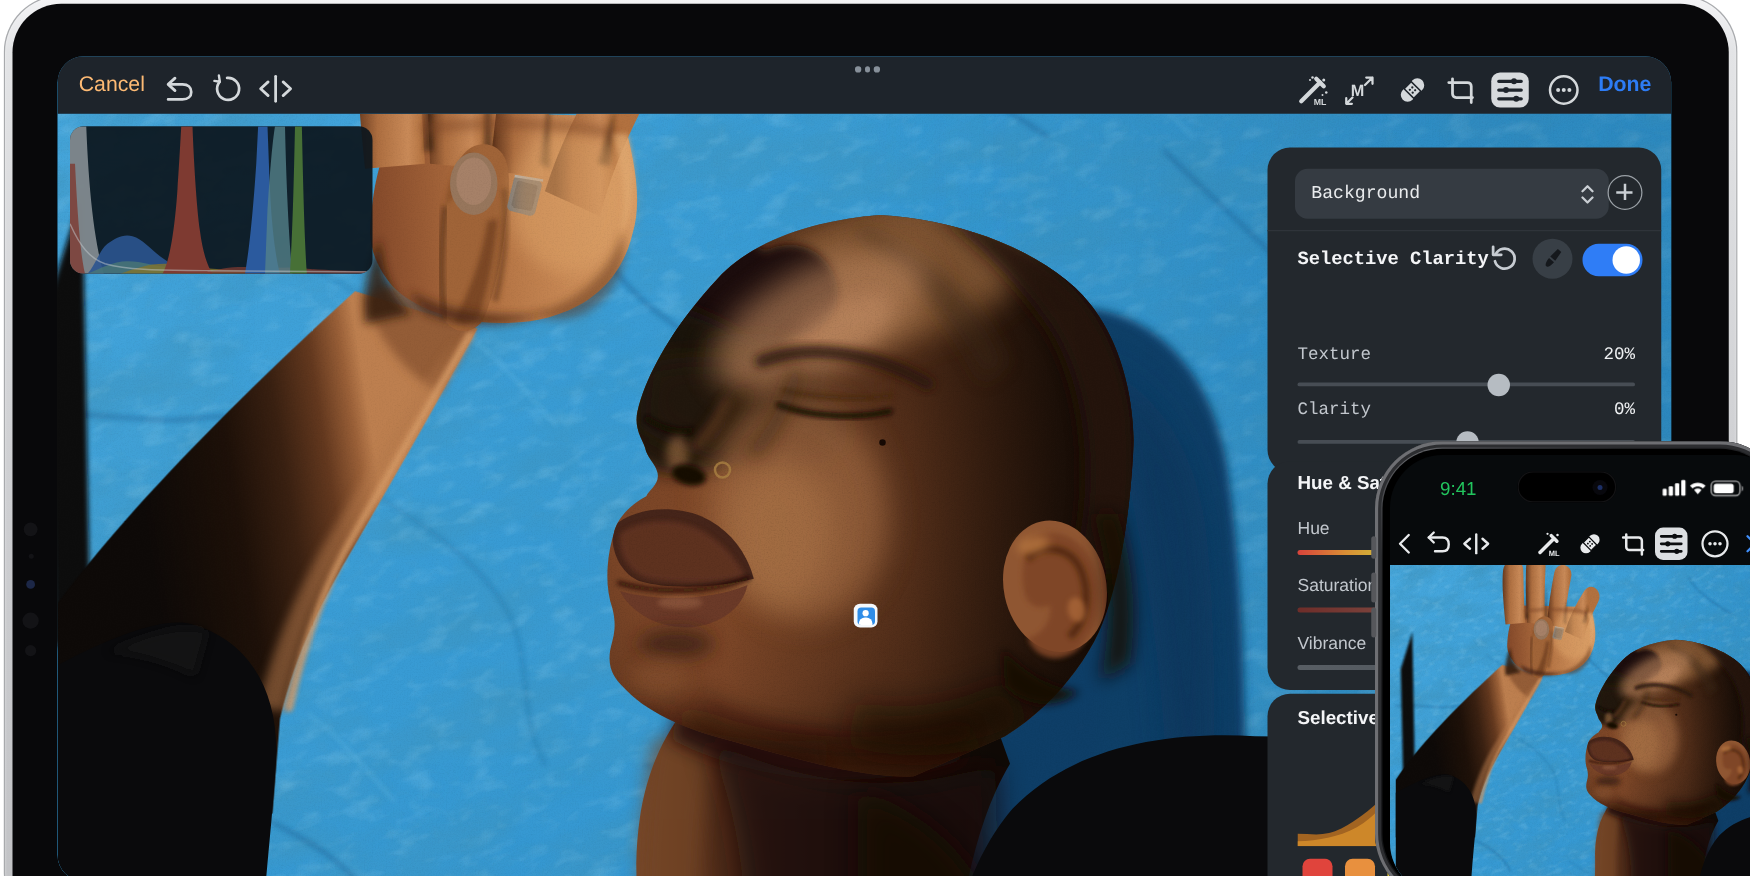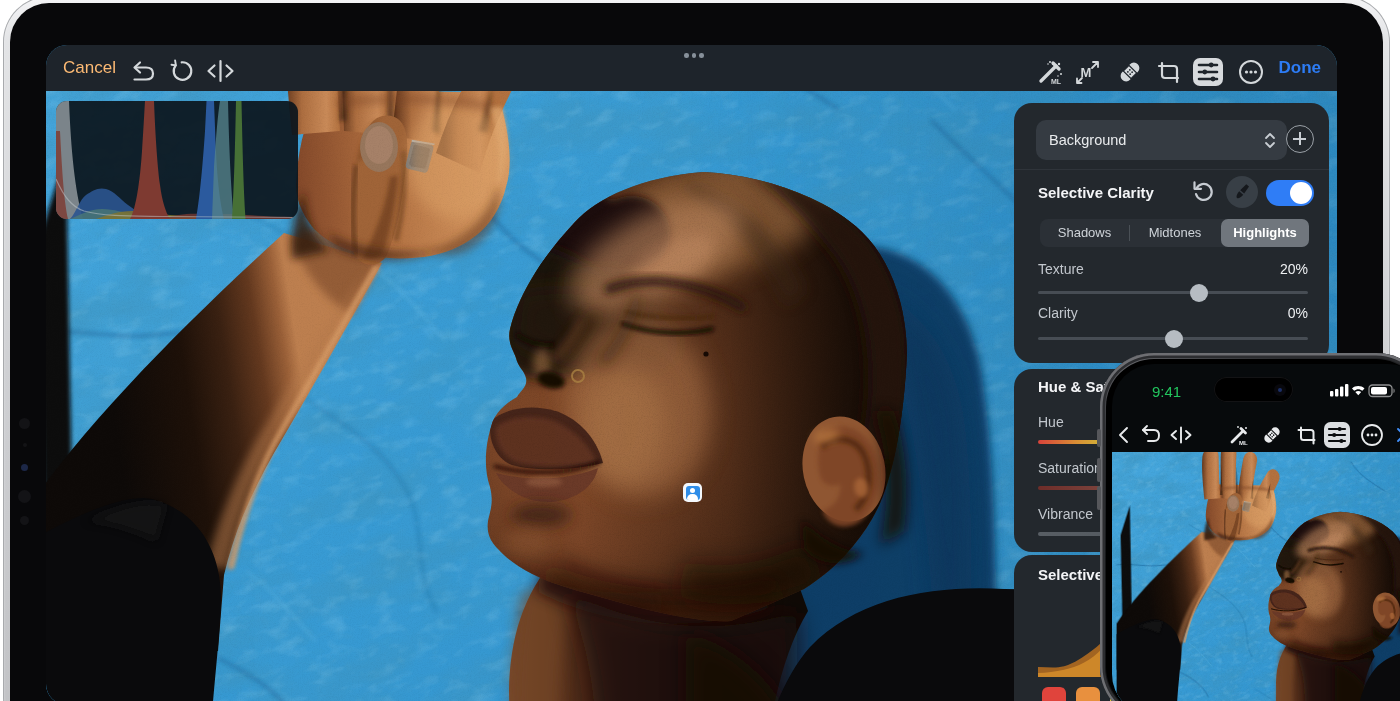--- a/index.html
+++ b/index.html
@@ -30,21 +30,21 @@
   
   #facetag{position:absolute;left:637px;top:438px;width:19px;height:19px;border-radius:5px;
     background:#f4f8fc;z-index:15;}
   #facetag .inner{position:absolute;left:2.5px;top:2.5px;width:14px;height:14px;border-radius:3px;
     background:#2f8de8;overflow:hidden;}
   #facetag .hd{position:absolute;left:4.5px;top:2.5px;width:5px;height:5px;border-radius:50%;background:#fff;}
   #facetag .bd{position:absolute;left:1.5px;top:8.5px;width:11px;height:7px;border-radius:5px 5px 0 0;background:#fff;}
   
   #panel{position:absolute;left:968px;top:58px;width:315px;height:602px;z-index:20;}
   .card{position:absolute;left:0;width:315px;background:#23282d;border-radius:18px;}
-  #card1{top:0;height:260px;}
+  #card1{top:15px;height:260px;font-family:Liberation Mono, monospace;}
   #card2{top:266px;height:183px;}
   #card3{top:452px;height:250px;}
   .pill{position:absolute;left:22px;top:17px;width:251px;height:40px;background:#353b42;
     border-radius:10px;color:#e9ebed;font-size:14.5px;line-height:40px;padding-left:13px;box-sizing:border-box;}
   .plus{position:absolute;left:272px;top:22px;width:28px;height:28px;border-radius:50%;
     border:1.5px solid #9aa0a6;box-sizing:border-box;}
   .plus:before{content:"";position:absolute;left:6px;top:11.5px;width:13px;height:2px;background:#c9ced3;}
   .plus:after{content:"";position:absolute;left:11.5px;top:6px;width:2px;height:13px;background:#c9ced3;}
   .divline{position:absolute;left:0;top:66px;width:315px;height:1px;background:#2f343a;}
   .h2{color:#f4f5f7;font-weight:bold;font-size:15px;}
@@ -213,26 +213,20 @@
         <svg width="32" height="32" viewBox="0 0 32 32">
           <g transform="translate(16.5,15.5) rotate(40)">
             <path d="M -1.8 -8 L 1.8 -8 L 2.6 0.5 L -2.6 0.5 Z" fill="#15181c"></path>
             <path d="M -2.6 2 L 2.6 2 C 2.6 5.5 1.6 8.5 0 8.5 C -1.6 8.5 -2.6 5.5 -2.6 2 Z" fill="#15181c"></path>
           </g>
         </svg>
       </div>
       <div id="tog">
           <div class="knob"></div>
         </div>
-      <div id="seg">
-        <div class="segi" style="left:0;width:89px;">Shadows</div>
-        <div id="segdiv"></div>
-        <div class="segi" style="left:89px;width:92px;">Midtones</div>
-        <div class="segi segsel" style="left:181px;width:88px;">Highlights</div>
-      </div>
       <div class="lbl abs" style="left:24px;top:158px;">Texture</div>
       <div class="val abs" style="right:21px;top:158px;margin-left:24px;">20%</div>
       <div class="track" style="top:188px;">
           <div class="thumb" style="left:152px;"></div>
         </div>
       <div class="lbl abs" style="left:24px;top:202px;">Clarity</div>
       <div class="val abs" style="right:21px;top:202px;">0%</div>
       <div class="track" style="top:234px;">
           <div class="thumb" style="left:127px;"></div>
         </div>

